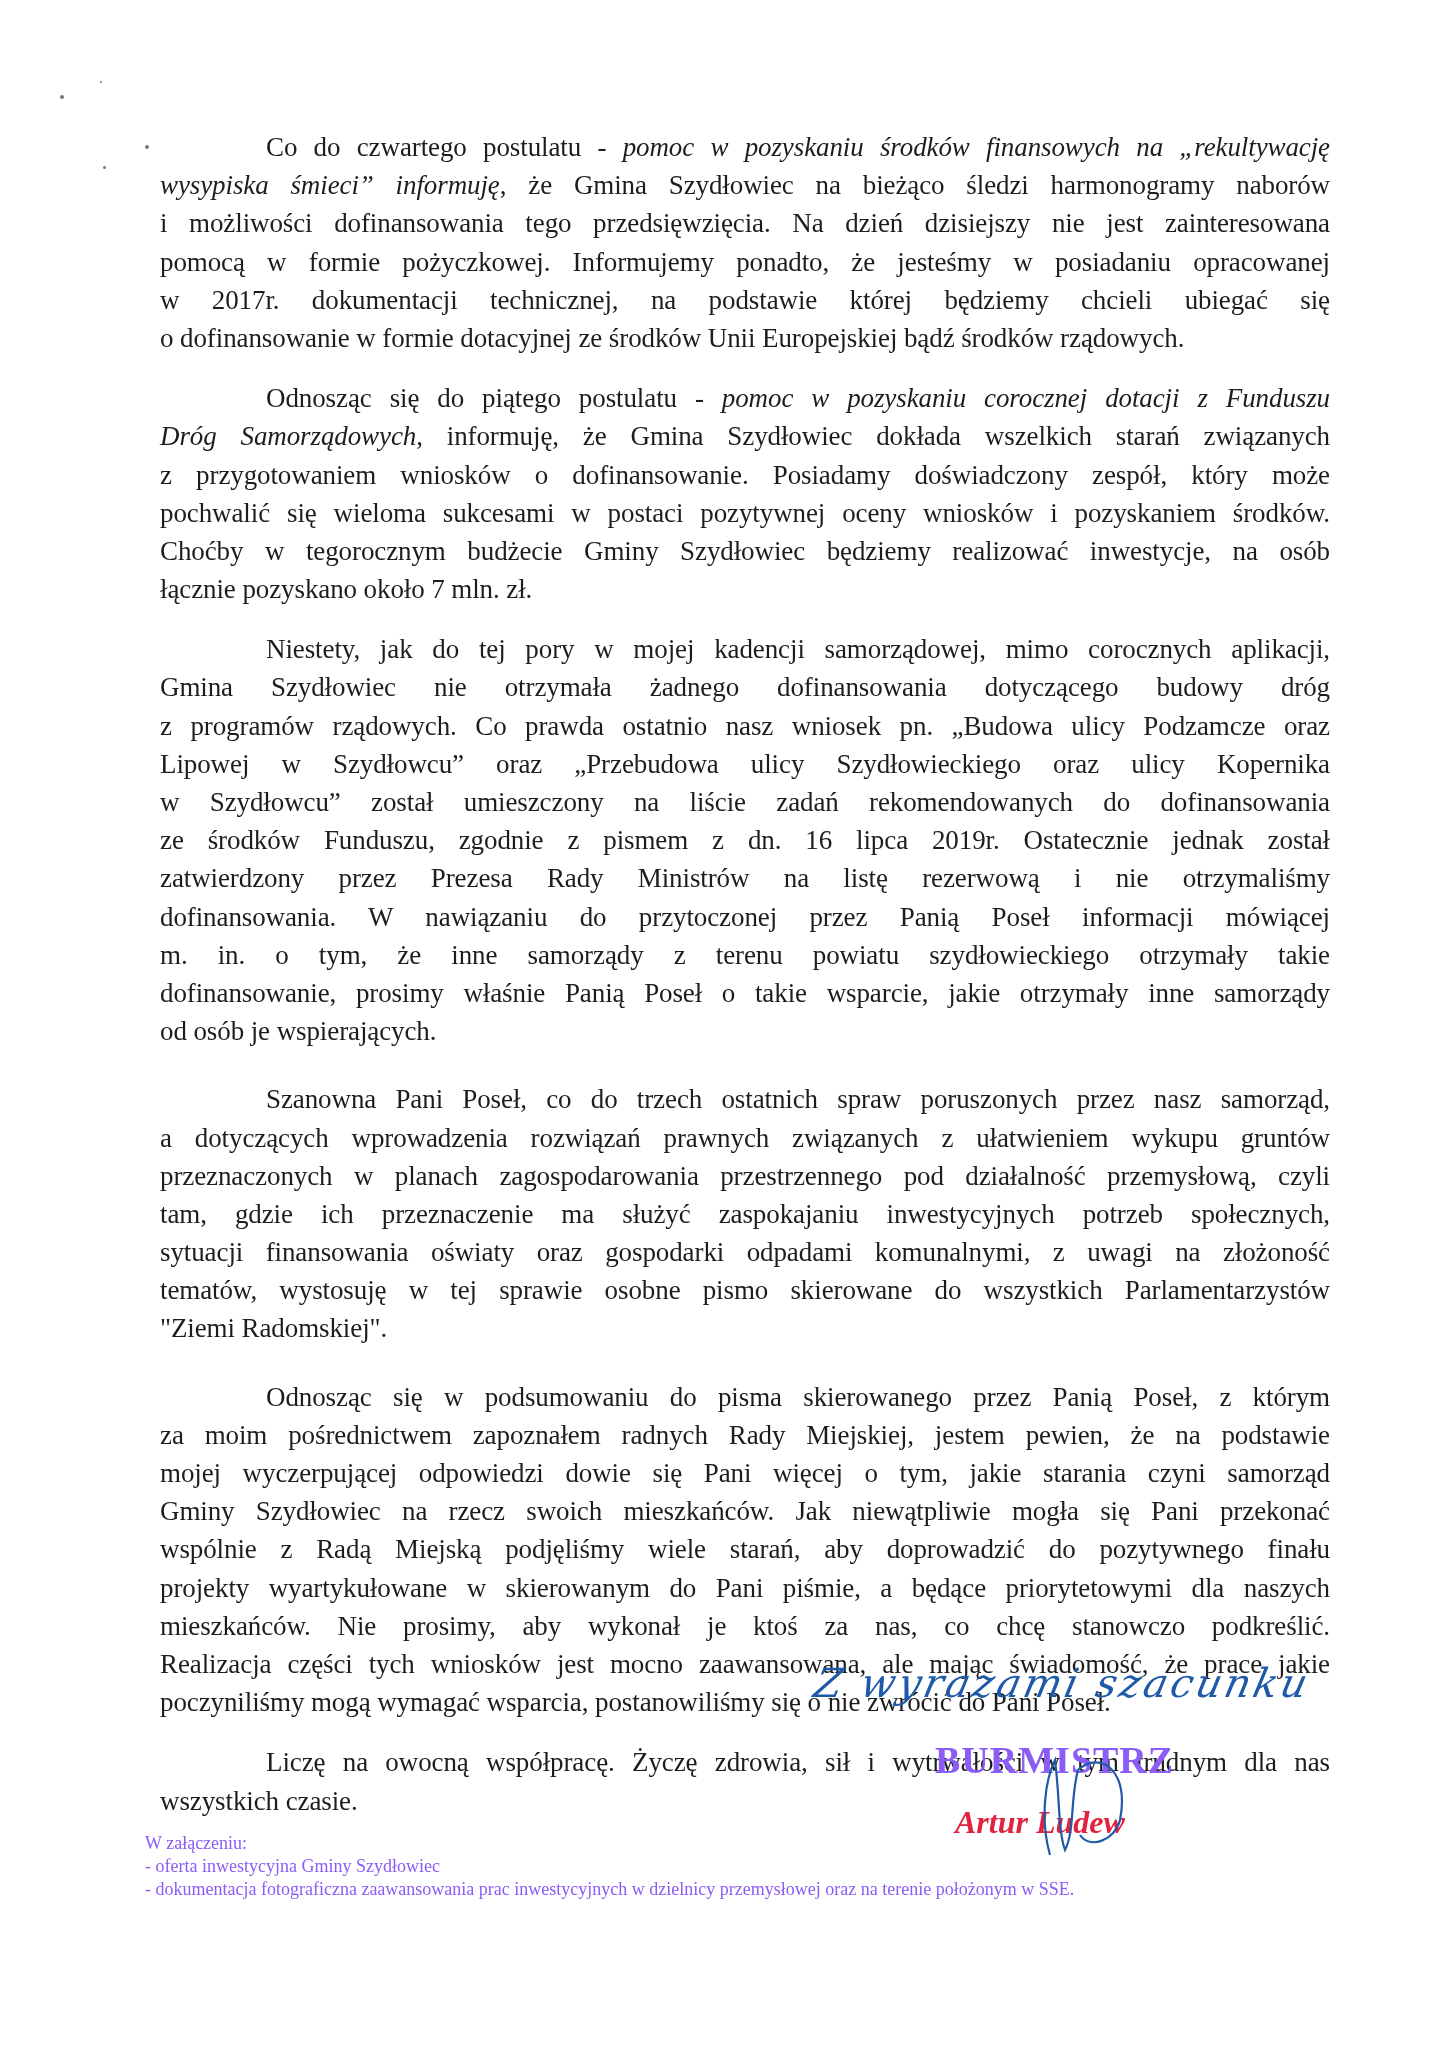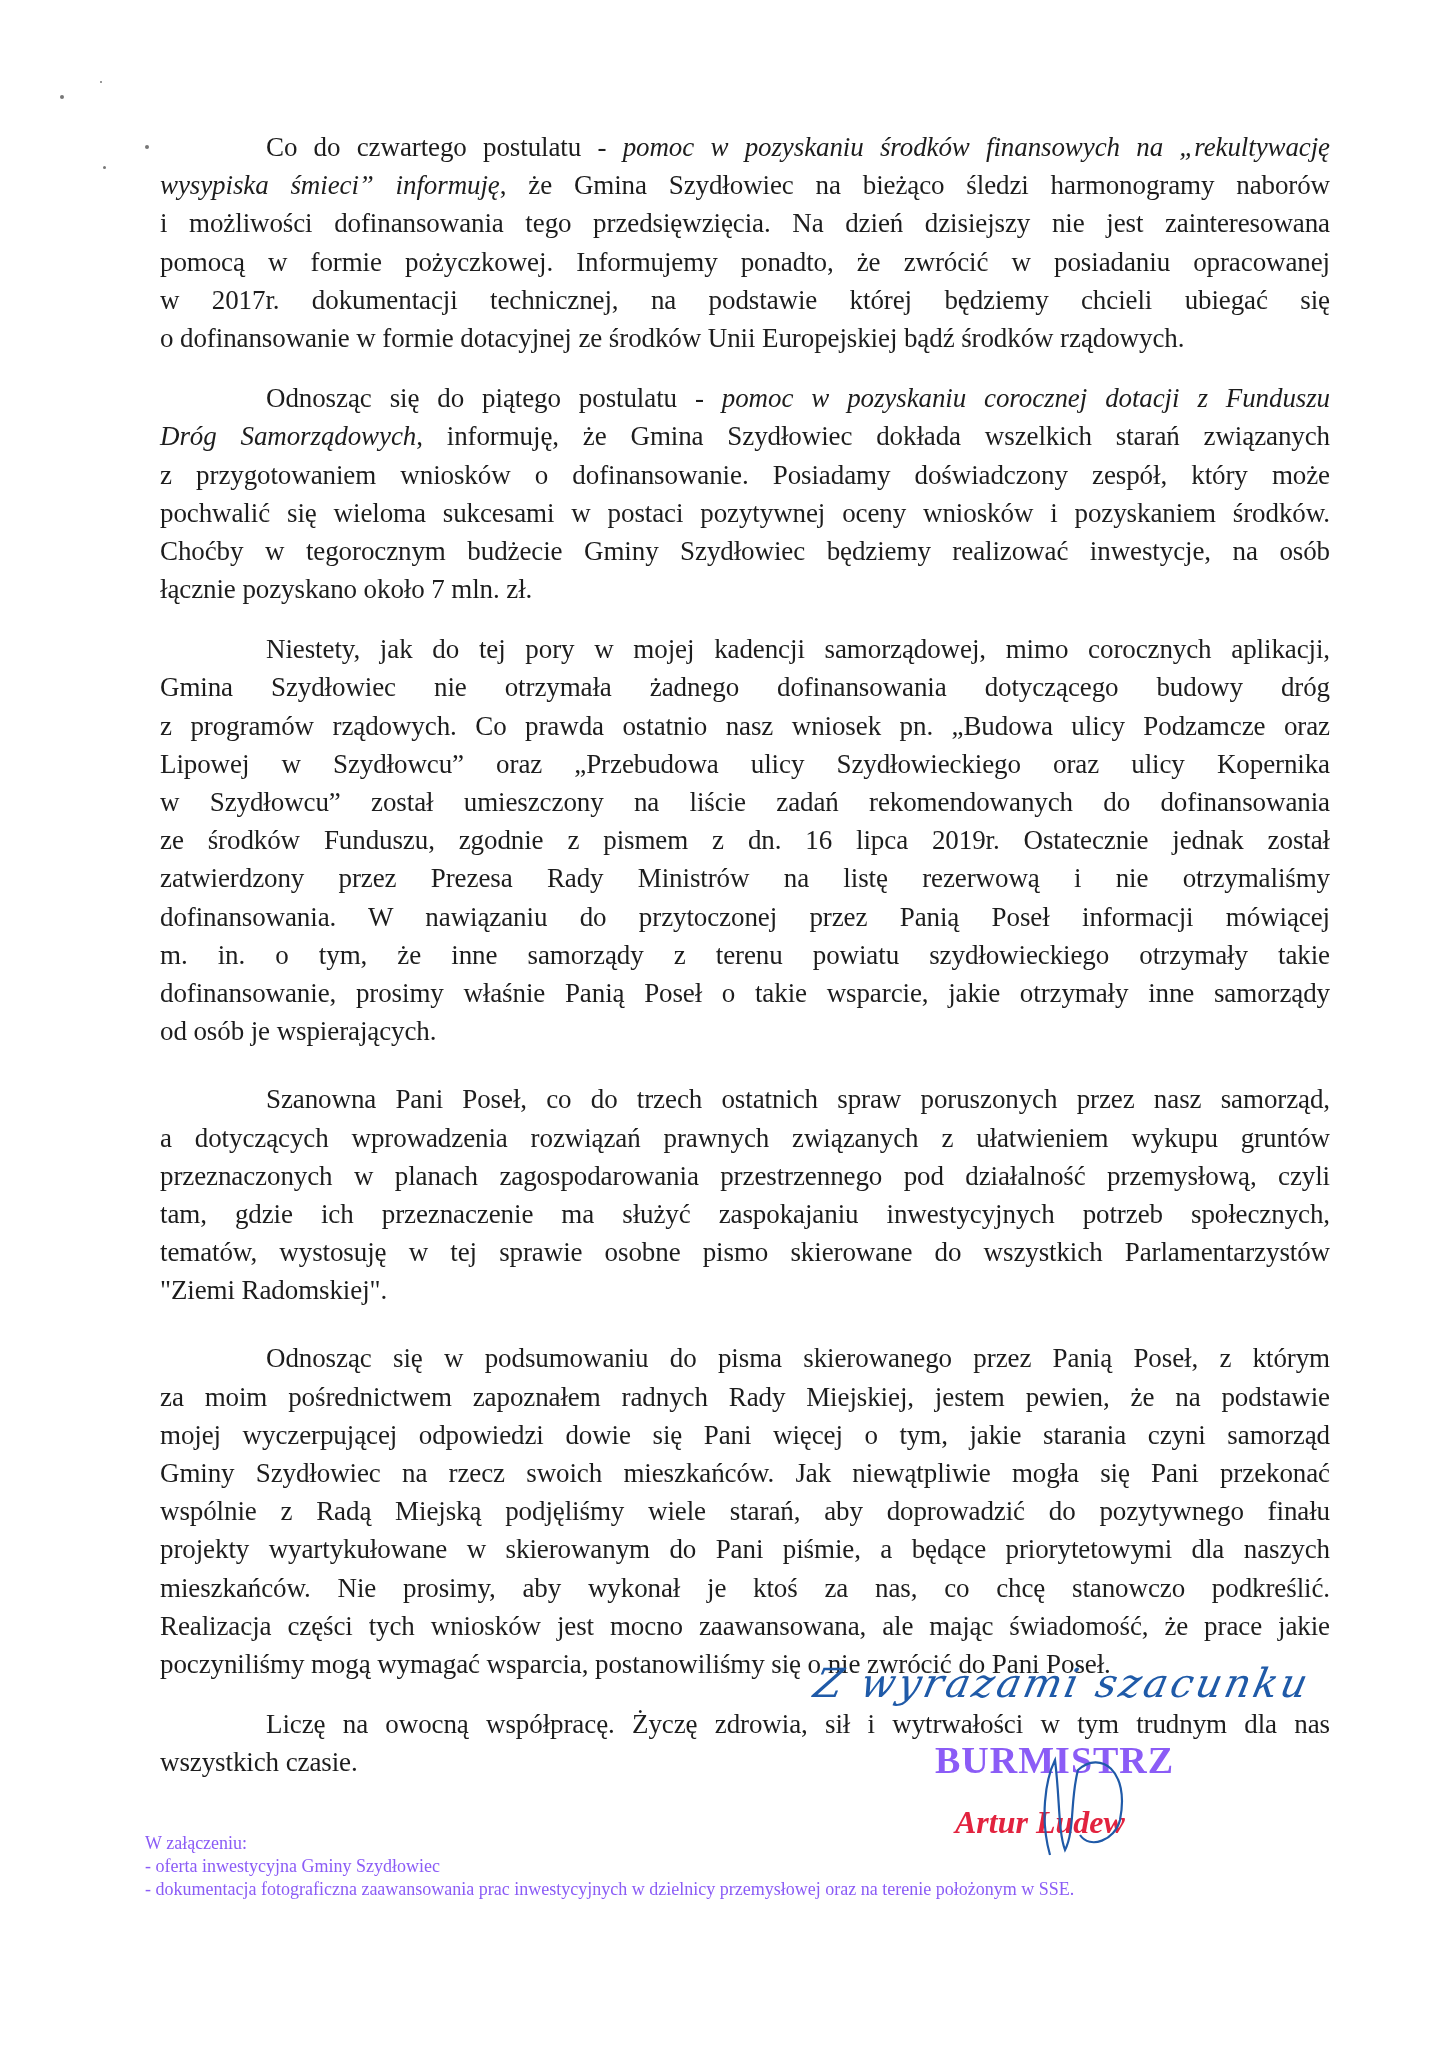--- a/index.html
+++ b/index.html
@@ -39,21 +39,21 @@
 <span class="speck" style="left:60px;top:95px;"></span>
 <span class="speck" style="left:145px;top:145px;"></span>
 <span class="speck" style="left:103px;top:166px;width:3px;height:3px;"></span>
 <span class="speck" style="left:100px;top:81px;width:2px;height:2px;"></span>
 
 <div class="page-body" id="letter-body">
     <div class="para">
       <span class="line indent">Co do czwartego postulatu - <i>pomoc w pozyskaniu środków finansowych na „rekultywację</i></span>
       <span class="line"><i>wysypiska śmieci” informuję</i>, że Gmina Szydłowiec na bieżąco śledzi harmonogramy naborów</span>
       <span class="line">i możliwości dofinansowania tego przedsięwzięcia. Na dzień dzisiejszy nie jest zainteresowana</span>
-      <span class="line">pomocą w formie pożyczkowej. Informujemy ponadto, że zwrócić w posiadaniu opracowanej</span>
+      <span class="line">pomocą w formie pożyczkowej. Informujemy ponadto, że jesteśmy w posiadaniu opracowanej</span>
       <span class="line">w 2017r. dokumentacji technicznej, na podstawie której będziemy chcieli ubiegać się</span>
       <span class="line last">o dofinansowanie w formie dotacyjnej ze środków Unii Europejskiej bądź środków rządowych.</span>
     </div>
     <div class="para">
       <span class="line indent">Odnosząc się do piątego postulatu - <i>pomoc w pozyskaniu corocznej dotacji z Funduszu</i></span>
       <span class="line"><i>Dróg Samorządowych</i>, informuję, że Gmina Szydłowiec dokłada wszelkich starań związanych</span>
       <span class="line">z przygotowaniem wniosków o dofinansowanie. Posiadamy doświadczony zespół, który może</span>
       <span class="line">pochwalić się wieloma sukcesami w postaci pozytywnej oceny wniosków i pozyskaniem środków.</span>
       <span class="line">Choćby w tegorocznym budżecie Gminy Szydłowiec będziemy realizować inwestycje, na osób</span>
       <span class="line last">łącznie pozyskano około 7 mln. zł.</span>
@@ -69,20 +69,21 @@
       <span class="line">dofinansowania. W nawiązaniu do przytoczonej przez Panią Poseł informacji mówiącej</span>
       <span class="line">m. in. o tym, że inne samorządy z terenu powiatu szydłowieckiego otrzymały takie</span>
       <span class="line">dofinansowanie, prosimy właśnie Panią Poseł o takie wsparcie, jakie otrzymały inne samorządy</span>
       <span class="line last">od osób je wspierających.</span>
     </div>
     <div class="para" style="margin-top: 30px;">
       <span class="line indent">Szanowna Pani Poseł, co do trzech ostatnich spraw poruszonych przez nasz samorząd,</span>
       <span class="line">a dotyczących wprowadzenia rozwiązań prawnych związanych z ułatwieniem wykupu gruntów</span>
       <span class="line">przeznaczonych w planach zagospodarowania przestrzennego pod działalność przemysłową, czyli</span>
       <span class="line">tam, gdzie ich przeznaczenie ma służyć zaspokajaniu inwestycyjnych potrzeb społecznych,</span>
+      <span class="line">sytuacji finansowania oświaty oraz gospodarki odpadami komunalnymi, z uwagi na złożoność</span>
       <span class="line">tematów, wystosuję w tej sprawie osobne pismo skierowane do wszystkich Parlamentarzystów</span>
       <span class="line last">"Ziemi Radomskiej".</span>
     </div>
     <div class="para" style="margin-top: 30px;">
       <span class="line indent">Odnosząc się w podsumowaniu do pisma skierowanego przez Panią Poseł, z którym</span>
       <span class="line">za moim pośrednictwem zapoznałem radnych Rady Miejskiej, jestem pewien, że na podstawie</span>
       <span class="line">mojej wyczerpującej odpowiedzi dowie się Pani więcej o tym, jakie starania czyni samorząd</span>
       <span class="line">Gminy Szydłowiec na rzecz swoich mieszkańców. Jak niewątpliwie mogła się Pani przekonać</span>
       <span class="line">wspólnie z Radą Miejską podjęliśmy wiele starań, aby doprowadzić do pozytywnego finału</span>
       <span class="line">projekty wyartykułowane w skierowanym do Pani piśmie, a będące priorytetowymi dla naszych</span>

